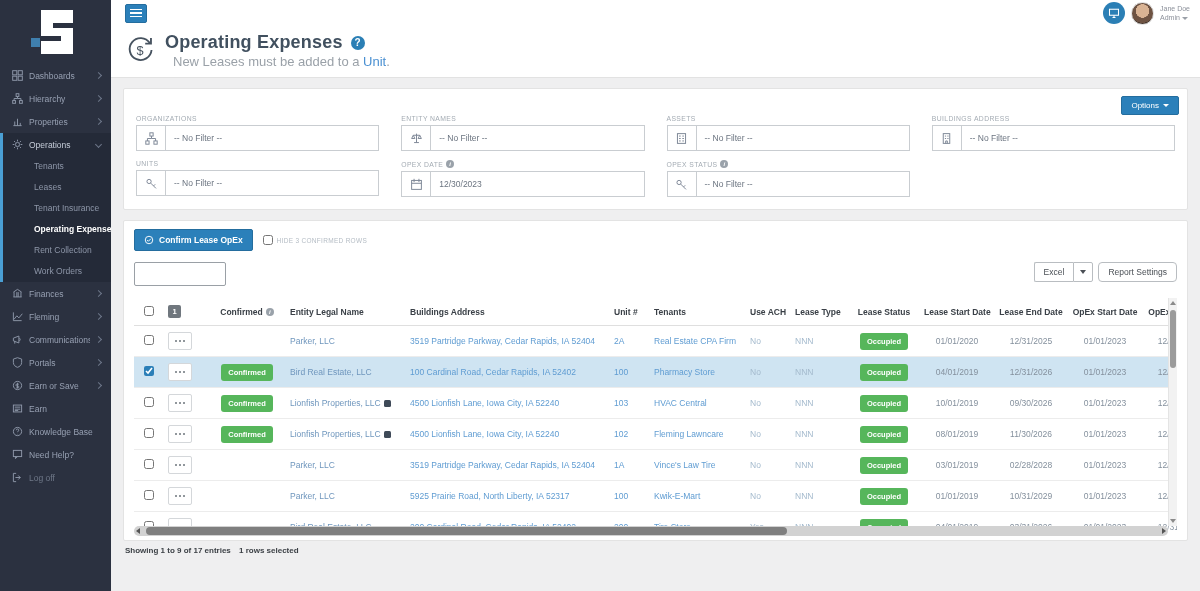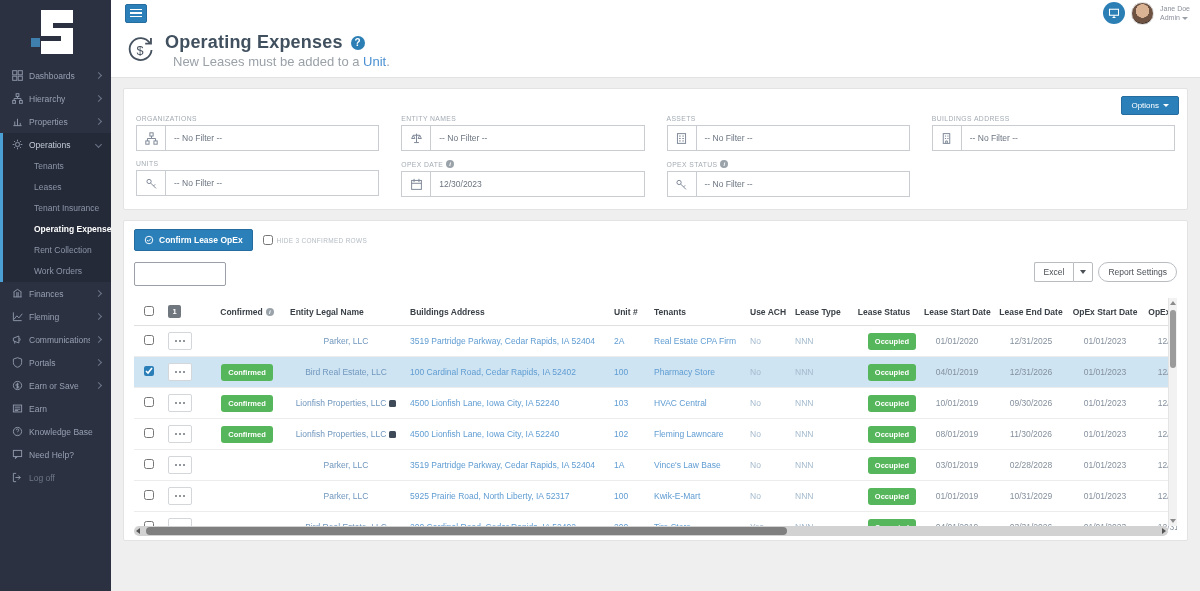--- a/index.html
+++ b/index.html
@@ -62,50 +62,50 @@
   .toolbar { display:flex; align-items:center; gap:10px; }
   .btn-blue { background:#2b80ba; color:#fff; border:1px solid #246d9e; border-radius:2px; font-size:8.5px; font-weight:bold; padding:5px 9px; display:flex; align-items:center; gap:5px; cursor:pointer; }
   .btn-blue svg { width:10px; height:10px; stroke:#fff; fill:none; stroke-width:1.5; }
   .annotation { border:2px solid #cc2a2a; display:inline-block; }
   .hide-check { display:flex; align-items:center; gap:4px; }
   .hide-check input { width:9px; height:9px; cursor:pointer; }
   .hide-check label { font-size:6.5px; letter-spacing:.3px; color:#b4bcc4; cursor:pointer; }
   .controls-row { display:flex; align-items:flex-start; margin-top:11px; }
   .search-input { width:92px; height:24px; border:1px solid #9aa0a6; border-radius:2px; font-size:9px; padding:0 5px; }
   .right-controls { margin-left:auto; display:flex; gap:5px; }
-  .btn-plain { background:#fff; border:1px solid #b9bdc1; border-radius:10px; font-size:8.5px; color:#4a4f55; padding:4px 9px; cursor:pointer; display:flex; align-items:center; }
+  .btn-plain { background:#fff; border:1px solid #b9bdc1; border-radius:4px; font-size:8.5px; color:#4a4f55; padding:4px 9px; cursor:pointer; display:flex; align-items:center; }
   .excel-group { display:flex; }
   .excel-group .btn-plain:first-child { border-right:none; border-radius:2px 0 0 2px; }
   .excel-group .btn-plain:last-child { border-radius:0 2px 2px 0; padding:4px 6px; }
   .dd-caret { width:0; height:0; border-left:3.5px solid transparent; border-right:3.5px solid transparent; border-top:4px solid #4a4f55; }
 
   .table-wrap { position:relative; margin-top:12px; height:238px; overflow:hidden; }
   table { width:calc(100% - 9px); border-collapse:collapse; table-layout:fixed; font-size:8.5px; }
   th { font-weight:bold; color:#3a4047; text-align:left; padding:7px 4px; border-bottom:1px solid #dfdfdf; white-space:nowrap; overflow:hidden; }
   td { padding:0 4px; height:31px; border-bottom:1px solid #ececec; white-space:nowrap; overflow:hidden; }
   .c-check { width:30px; text-align:center; }
   .c-act { width:44px; }
   .c-conf { width:78px; text-align:center; }
   .c-ent { width:120px; }
   .c-addr { width:204px; }
   .c-unit { width:40px; }
   .c-ten { width:96px; }
   .c-ach { width:45px; }
   .c-type { width:57px; }
-  .c-stat { width:72px; text-align:right; }
+  .c-stat { width:72px; text-align:center; }
   .c-date { width:74px; text-align:center; }
   th.c-conf, th.c-stat, th.c-date { text-align:center; }
   .th-flex { display:inline-flex; align-items:center; gap:3px; }
   .sel-badge { display:inline-block; min-width:13px; height:13px; line-height:13px; background:#70777e; color:#fff; border-radius:2px; font-size:7.5px; text-align:center; font-weight:bold; }
   .dots-btn { width:24px; height:18px; background:#fff; border:1px solid #d4d7da; border-radius:2px; display:inline-flex; align-items:center; justify-content:center; gap:2px; cursor:pointer; }
   .dots-btn i { width:2px; height:2px; border-radius:50%; background:#6d747b; }
   .badge-green { display:inline-block; background:#56b65b; color:#fff; font-size:7.5px; font-weight:bold; padding:4px 7px; border-radius:3px; }
   tr.selected td { background:#cfe4f2; }
   td.lt-link { color:#5f9cd2; cursor:pointer; }
-  td.lt-ent { color:#6f96bd; cursor:pointer;text-align:center; }
+  td.lt-ent { color:#6f96bd; cursor:pointer; }
   td.lt-dim { color:#a4bacd; }
   td.lt-date { color:#84909d; }
   .entity-flag { display:inline-block; width:7px; height:7px; background:#3f4a58; border-radius:1.5px; margin-left:3px; vertical-align:middle; }
   input[type="checkbox"] { accent-color:#2b7fb8; width:10px; height:10px; cursor:pointer; }
 
   
   .vscroll { position:absolute; top:0; right:0; bottom:10px; width:9px; background:#f2f2f2; border-left:1px solid #e4e4e4; }
   .vscroll .thumb { position:absolute; top:12px; left:1px; right:1px; height:58px; background:#9b9b9b; border-radius:3px; }
   .arr { position:absolute; left:50%; width:0; height:0; }
   .vscroll .up { top:3px; margin-left:-3px; border-left:3px solid transparent; border-right:3px solid transparent; border-bottom:4px solid #8a8a8a; }
@@ -544,21 +544,21 @@
                 <td class="c-check"><input type="checkbox" style=""></td>
                 <td class="c-act"><span class="dots-btn">
                       <i></i>
                       <i></i>
                       <i></i>
                     </span></td>
                 <td class="c-conf"></td>
                 <td class="c-ent lt-ent">Parker, LLC</td>
                 <td class="c-addr lt-link">3519 Partridge Parkway, Cedar Rapids, IA 52404</td>
                 <td class="c-unit lt-link">1A</td>
-                <td class="c-ten lt-link">Vince's Law Base</td>
+                <td class="c-ten lt-link">Vince's Law Tire</td>
                 <td class="c-ach lt-dim">No</td>
                 <td class="c-type lt-dim">NNN</td>
                 <td class="c-stat"><span class="badge-green">Occupied</span></td>
                 <td class="c-date lt-date">03/01/2019</td>
                 <td class="c-date lt-date">02/28/2028</td>
                 <td class="c-date lt-date">01/01/2023</td>
                 <td class="c-date lt-date">12/31/2023</td>
               </tr>
               <tr>
                 <td class="c-check"><input type="checkbox" style=""></td>
@@ -609,16 +609,20 @@
             <span class="arr dn"></span>
           </div>
           <div class="hscroll">
             <span class="arr lf"></span>
             <span class="thumb"></span>
             <span class="arr rt"></span>
           </div>
         </div>
       </div>
 
+      <div class="footer-summary">
+        <span>Showing 1 to 9 of 17 entries</span>
+        <span>1 rows selected</span>
+      </div>
 
     </div>
   </div>
 </div>
 
 </body></html>

